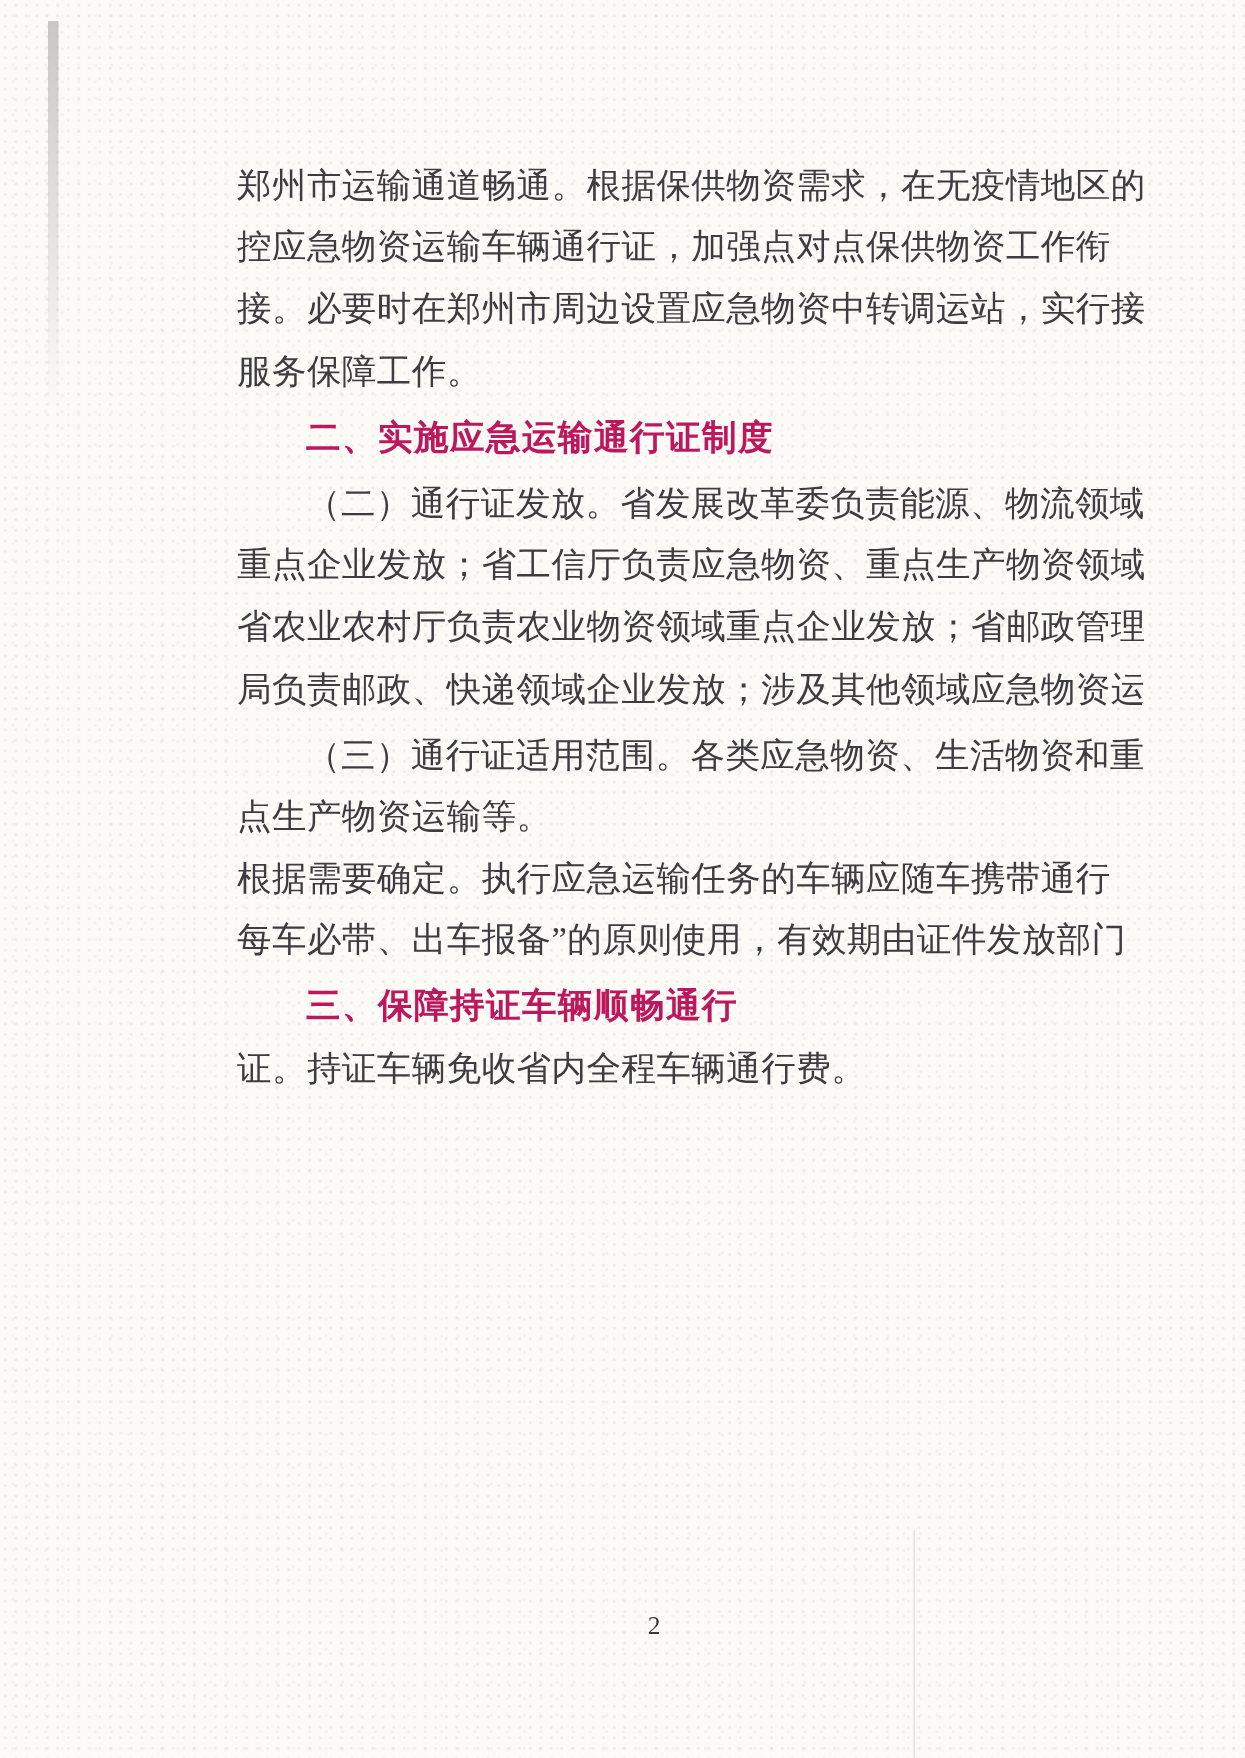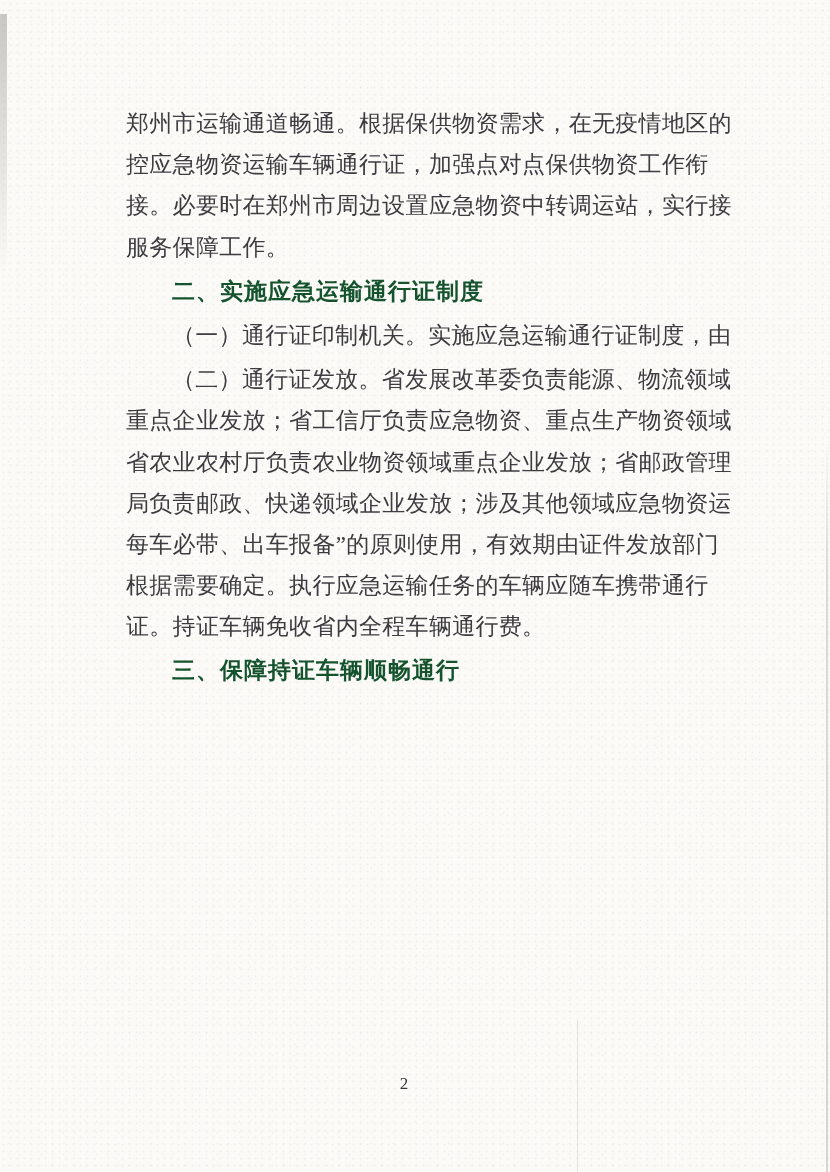--- a/index.html
+++ b/index.html
@@ -6,21 +6,21 @@
   body{
     width:830px;height:1172px;position:relative;overflow:hidden;
     background-color:#fbfaf7;
     background-image:
       radial-gradient(rgba(115,115,130,0.10) 0.8px, transparent 1.1px),
       radial-gradient(rgba(115,115,130,0.07) 0.8px, transparent 1.1px);
     background-size:7px 7px, 11px 11px;
     background-position:0 0, 3px 5px;
     font-family:"Liberation Serif", "DejaVu Serif", serif;
   }
-  .page{position:absolute;inset:0;}
+  .page{position:absolute;inset:0;margin-left:32px;}
   
   .edge-left{
     position:absolute;left:0;top:14px;width:7px;height:260px;
     background:linear-gradient(to bottom, rgba(160,158,152,0.55), rgba(160,158,152,0.0));
   }
   .edge-right{
     position:absolute;left:826px;top:440px;width:2px;height:732px;
     background:linear-gradient(to bottom, rgba(178,175,168,0.0), rgba(178,175,168,0.45) 18%, rgba(178,175,168,0.5));
   }
   .fold-line{
@@ -33,21 +33,21 @@
     color:#3c3c41;
   }
   .tl{
     height:41.2px;line-height:41.2px;font-size:23px;
     letter-spacing:0.3px;white-space:nowrap;
   }
   .indent{padding-left:46px;}
   .gap{margin-top:3px;}
   .heading{
     font-family:"Liberation Sans", "DejaVu Sans", sans-serif;
-    font-weight:700;color:#14532d;letter-spacing:1px;
+    font-weight:700;color:#be185d;letter-spacing:1px;
   }
   .page-number{
     position:absolute;left:0;top:1072px;width:808px;text-align:center;
     font-size:17px;line-height:24px;color:#39393d;
     font-family:"Liberation Serif", "DejaVu Serif", serif;
   }
 </style>
 </head>
 <body>
 
@@ -59,31 +59,32 @@
 
   <div class="text-col">
 
     <div class="tl">郑州市运输通道畅通。根据保供物资需求，在无疫情地区的</div>
     <div class="tl">控应急物资运输车辆通行证，加强点对点保供物资工作衔</div>
     <div class="tl">接。必要时在郑州市周边设置应急物资中转调运站，实行接</div>
     <div class="tl">服务保障工作。</div>
 
     <div class="tl indent heading gap">二、实施应急运输通行证制度</div>
 
-    <div class="tl indent gap">（一）通行证印制机关。实施应急运输通行证制度，由</div>
 
     <div class="tl indent gap">（二）通行证发放。省发展改革委负责能源、物流领域</div>
     <div class="tl">重点企业发放；省工信厅负责应急物资、重点生产物资领域</div>
     <div class="tl">省农业农村厅负责农业物资领域重点企业发放；省邮政管理</div>
     <div class="tl">局负责邮政、快递领域企业发放；涉及其他领域应急物资运</div>
 
+    <div class="tl indent gap">（三）通行证适用范围。各类应急物资、生活物资和重</div>
+    <div class="tl">点生产物资运输等。</div>
 
+    <div class="tl">根据需要确定。执行应急运输任务的车辆应随车携带通行</div>
     <div class="tl">每车必带、出车报备”的原则使用，有效期由证件发放部门</div>
-    <div class="tl">根据需要确定。执行应急运输任务的车辆应随车携带通行</div>
+    <div class="tl indent heading gap">三、保障持证车辆顺畅通行</div>
+
     <div class="tl">证。持证车辆免收省内全程车辆通行费。</div>
-
-    <div class="tl indent heading gap">三、保障持证车辆顺畅通行</div>
 
   </div>
 
   <div class="page-number">2</div>
 
 </div>
 
 </body></html>

